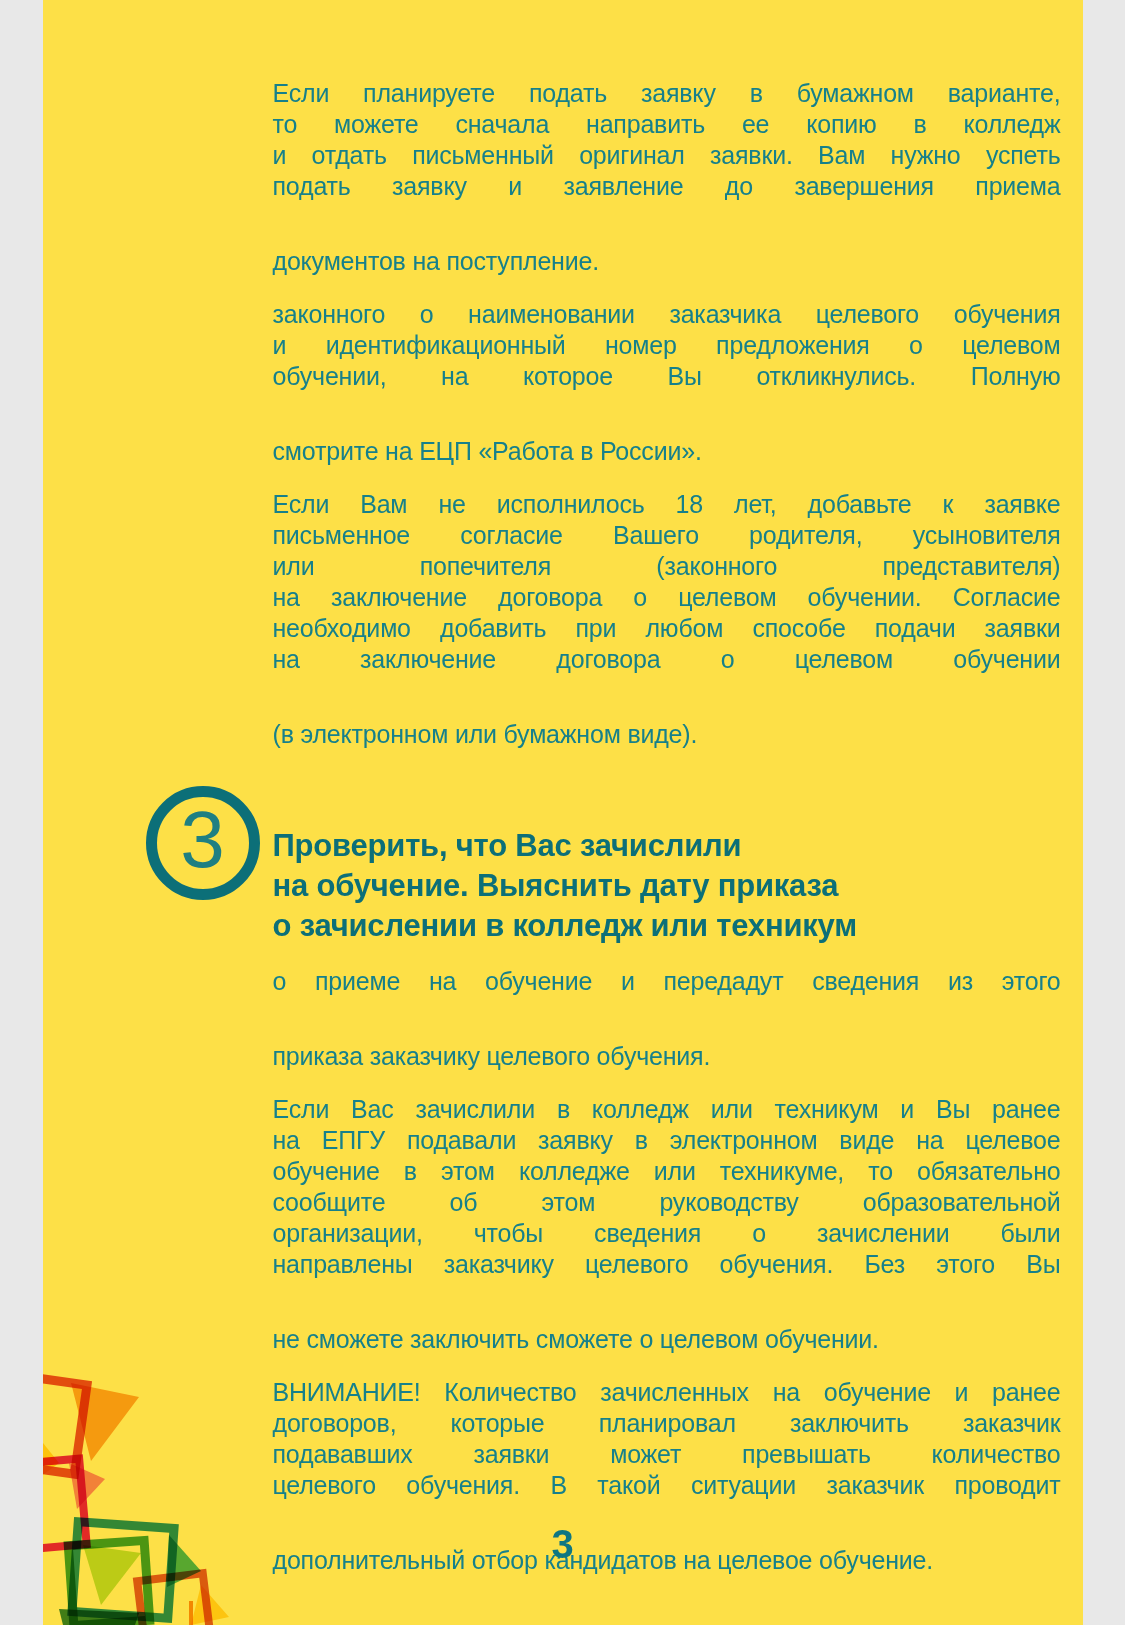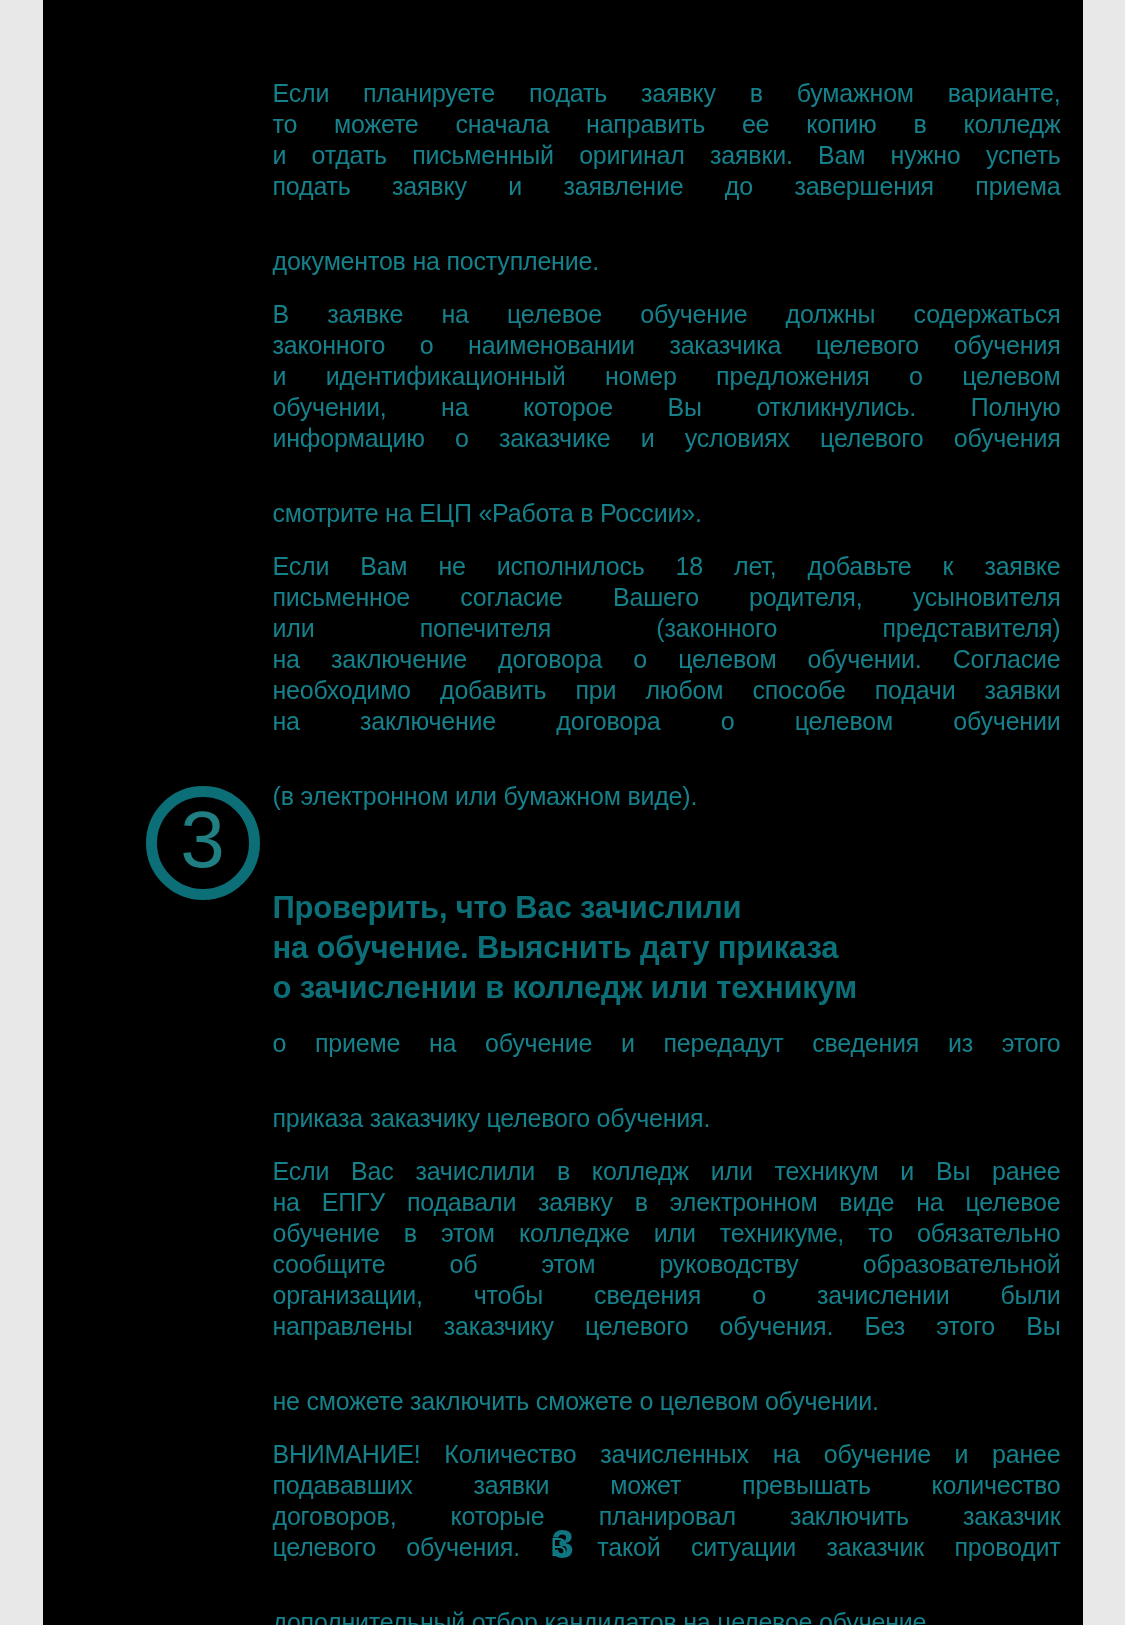--- a/index.html
+++ b/index.html
@@ -5,21 +5,21 @@
   :root{
     --c-body-text:#16808b;
     --c-heading-text:#0c6f78;
     --c-step-number:#1f7f82;
     --c-page-number:#0e7682;
   }
   html,body{margin:0;padding:0;background:#e8e8e8;}
   .page{
     position:relative;
     width:1040px;height:1625px;
-    background:#000000;
+    background:#fde047;
     overflow:hidden;
     font-family:"Liberation Sans","DejaVu Sans",sans-serif;
     margin:0 auto;
   }
   .content-col{
     position:absolute;
     left:230px;top:78px;width:788px;
   }
   .para{
     font-size:25px;
@@ -81,25 +81,23 @@
   <div class="content-col">
 
     <div class="para">
         <div class="tline">Если планируете подать заявку в бумажном варианте,</div>
         <div class="tline">то можете сначала направить ее копию в колледж</div>
         <div class="tline">и отдать письменный оригинал заявки. Вам нужно успеть</div>
         <div class="tline">подать заявку и заявление до завершения приема</div>
         <div class="tline">документов на поступление.</div>
       </div>
     <div class="para">
-        <div class="tline">В заявке на целевое обучение должны содержаться</div>
         <div class="tline">законного о наименовании заказчика целевого обучения</div>
         <div class="tline">и идентификационный номер предложения о целевом</div>
         <div class="tline">обучении, на которое Вы откликнулись. Полную</div>
-        <div class="tline">информацию о заказчике и условиях целевого обучения</div>
         <div class="tline">смотрите на ЕЦП «Работа в России».</div>
       </div>
     <div class="para">
         <div class="tline">Если Вам не исполнилось 18 лет, добавьте к заявке</div>
         <div class="tline">письменное согласие Вашего родителя, усыновителя</div>
         <div class="tline">или попечителя (законного представителя)</div>
         <div class="tline">на заключение договора о целевом обучении. Согласие</div>
         <div class="tline">необходимо добавить при любом способе подачи заявки</div>
         <div class="tline">на заключение договора о целевом обучении</div>
         <div class="tline">(в электронном или бумажном виде).</div>
@@ -121,22 +119,22 @@
         <div class="tline">Если Вас зачислили в колледж или техникум и Вы ранее</div>
         <div class="tline">на ЕПГУ подавали заявку в электронном виде на целевое</div>
         <div class="tline">обучение в этом колледже или техникуме, то обязательно</div>
         <div class="tline">сообщите об этом руководству образовательной</div>
         <div class="tline">организации, чтобы сведения о зачислении были</div>
         <div class="tline">направлены заказчику целевого обучения. Без этого Вы</div>
         <div class="tline">не сможете заключить сможете о целевом обучении.</div>
       </div>
     <div class="para">
         <div class="tline">ВНИМАНИЕ! Количество зачисленных на обучение и ранее</div>
+        <div class="tline">договоров, которые планировал заключить заказчик</div>
         <div class="tline">подававших заявки может превышать количество</div>
-        <div class="tline">договоров, которые планировал заключить заказчик</div>
         <div class="tline">целевого обучения. В такой ситуации заказчик проводит</div>
         <div class="tline">дополнительный отбор кандидатов на целевое обучение.</div>
       </div>
 
   </div>
 
   <div class="step-circle">
     <span class="step-num">3</span>
   </div>
 

